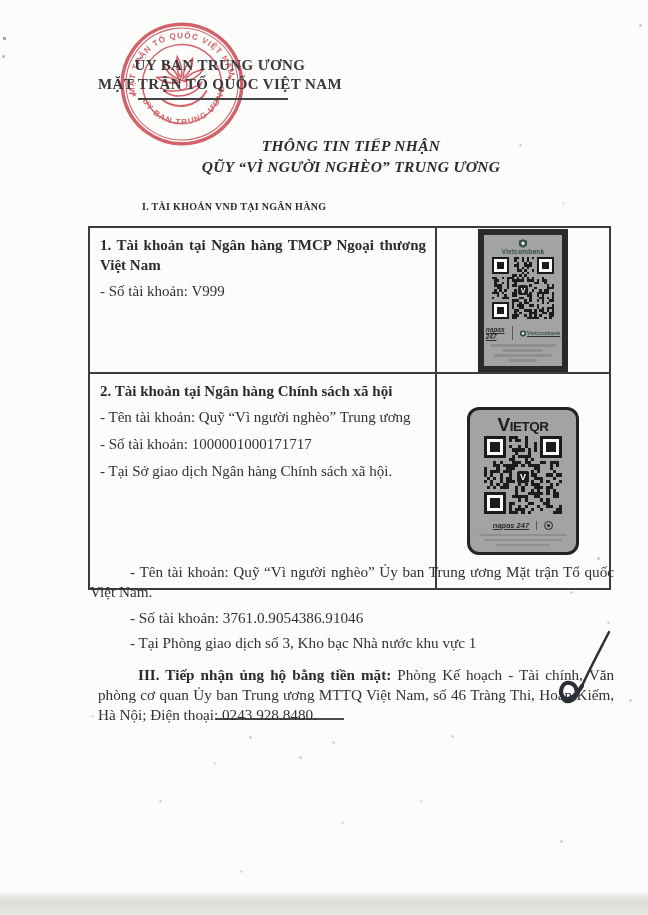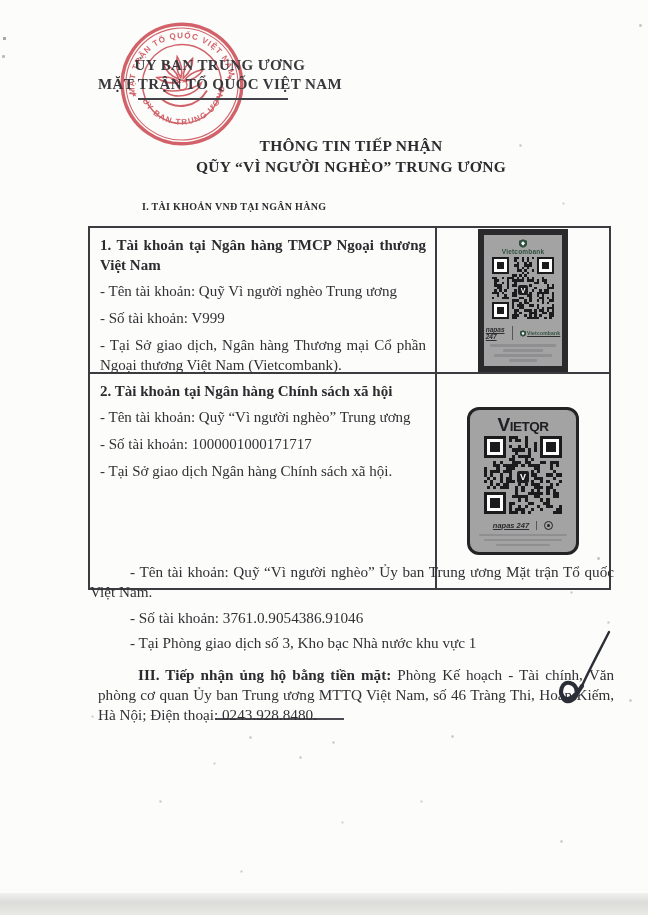--- a/index.html
+++ b/index.html
@@ -15,21 +15,21 @@
   .stamp{position:absolute;left:118px;top:20px;width:128px;height:128px;opacity:.82;z-index:1;}
   .stamp svg{width:100%;height:100%;}
 
   
   .org{position:absolute;left:55px;top:56px;width:330px;text-align:center;z-index:2;}
   .org-line{font-size:15px;font-weight:bold;letter-spacing:.4px;line-height:19px;color:#38383d;}
   .org-underline{position:absolute;left:138px;top:98px;width:150px;height:2px;background:#43434a;z-index:2;}
 
   
   .doc-title{position:absolute;left:170px;top:135px;width:362px;text-align:center;z-index:2;}
-  .doc-title-line{font-size:15.5px;font-weight:bold;letter-spacing:.3px;line-height:21px;color:#2c2c30;}
+  .doc-title-line{font-size:15.5px;font-weight:bold;letter-spacing:.3px;line-height:21px;color:#2c2c30;font-style:italic;}
 
   
   .h-sec{position:absolute;font-size:10px;font-weight:bold;letter-spacing:.3px;color:#2c2c30;}
   .h-sec1{left:142px;top:201px;}
   .h-sec2{left:128px;top:524px;}
 
   
   .bank-table{
     position:absolute;left:88px;top:226px;width:523px;height:364px;
     border:2px solid #3b3b40;box-sizing:border-box;
@@ -146,23 +146,21 @@
     <div class="doc-title-line">THÔNG TIN TIẾP NHẬN</div>
     <div class="doc-title-line">QŨY “VÌ NGƯỜI NGHÈO” TRUNG ƯƠNG</div>
   </div>
 
   <div class="h-sec h-sec1">I. TÀI KHOẢN VNĐ TẠI NGÂN HÀNG</div>
 
   <div class="bank-table">
 
     <div class="cell cell-text cell-r1">
       <div class="row-title">1. Tài khoản tại Ngân hàng TMCP Ngoại thương Việt Nam</div>
-      <div class="row-line">- Tên tài khoản: Quỹ Vì người nghèo Trung ương</div>
       <div class="row-line">- Số tài khoản: V999</div>
-      <div class="row-line">- Tại Sở giao dịch, Ngân hàng Thương mại Cổ phần Ngoại thương Việt Nam (Vietcombank).</div>
     </div>
 
     <div class="cell cell-qr cell-r1">
       <div class="qr-card qr-card-vcb">
         <div class="brand-row">
           <svg class="vcb-shield" viewBox="0 0 12 13">
             <path d="M6,0 L12,2.5 V8 C12,11 6,13 6,13 C6,13 0,11 0,8 V2.5 Z" fill="#2f4f3f"></path>
             <path d="M6,3 L9,6 L6,10 L3,6 Z" fill="#fff"></path>
           </svg>
           <span class="brand-vcb">Vietcombank</span>

